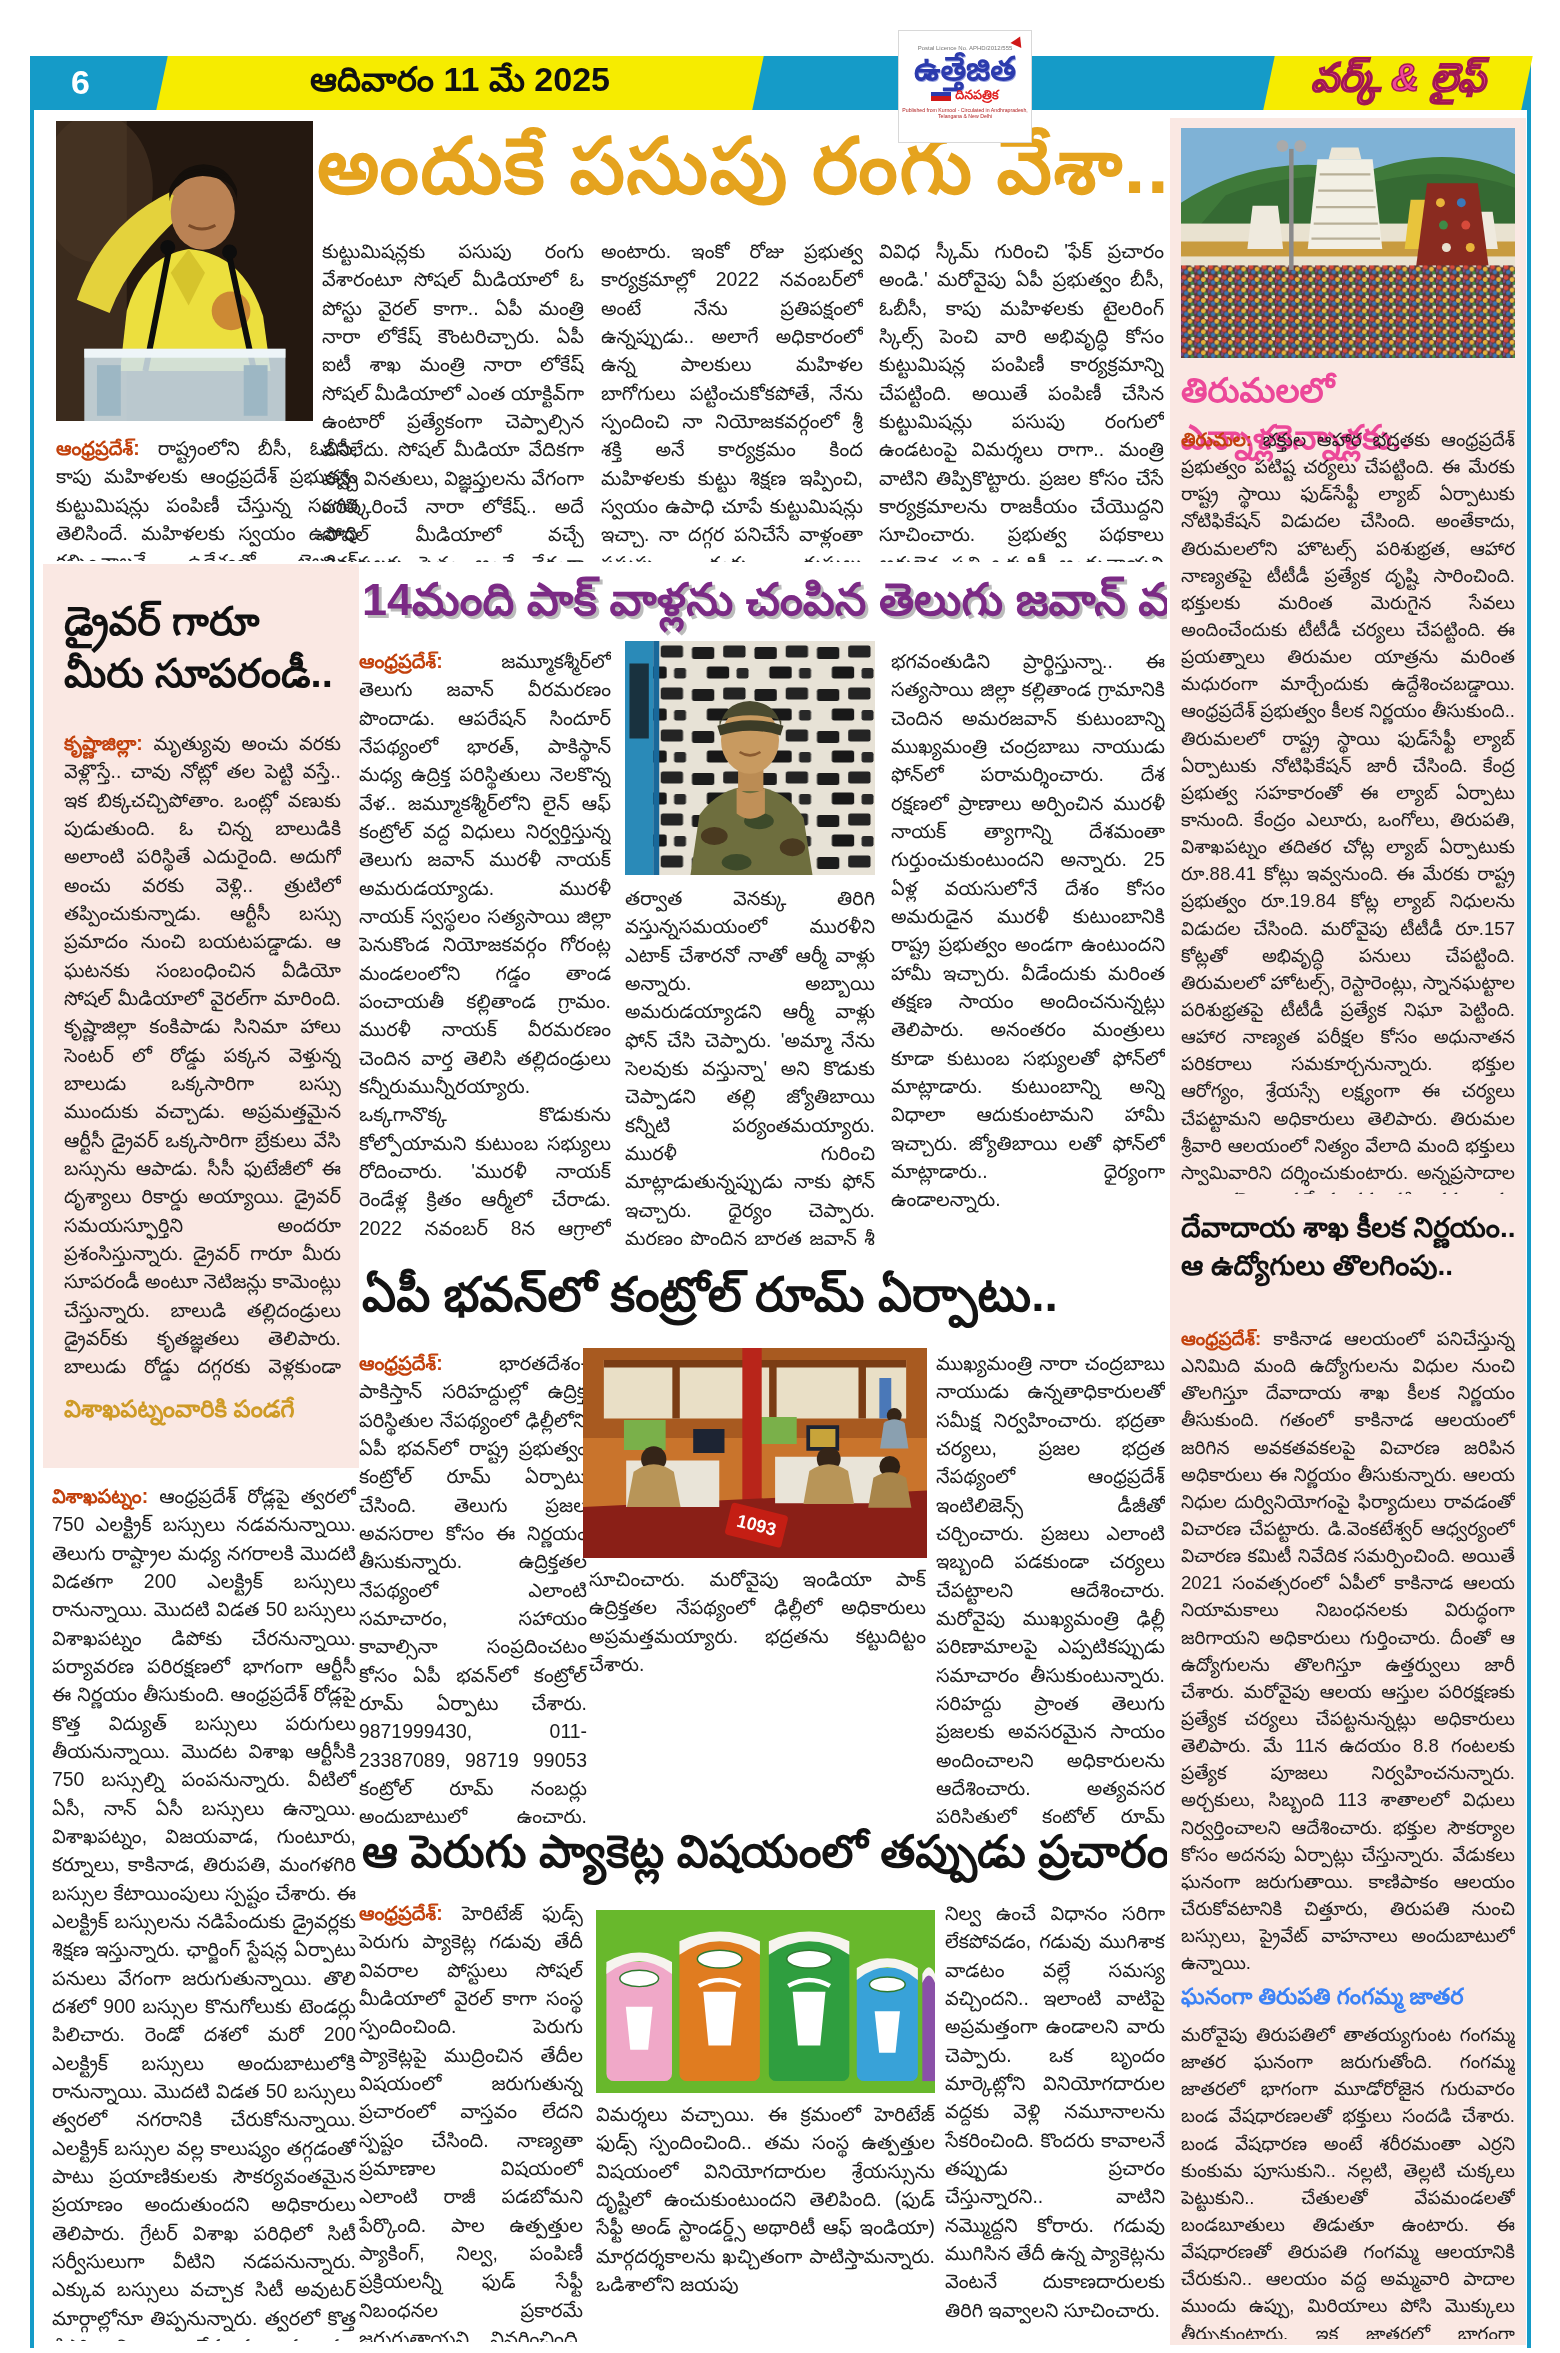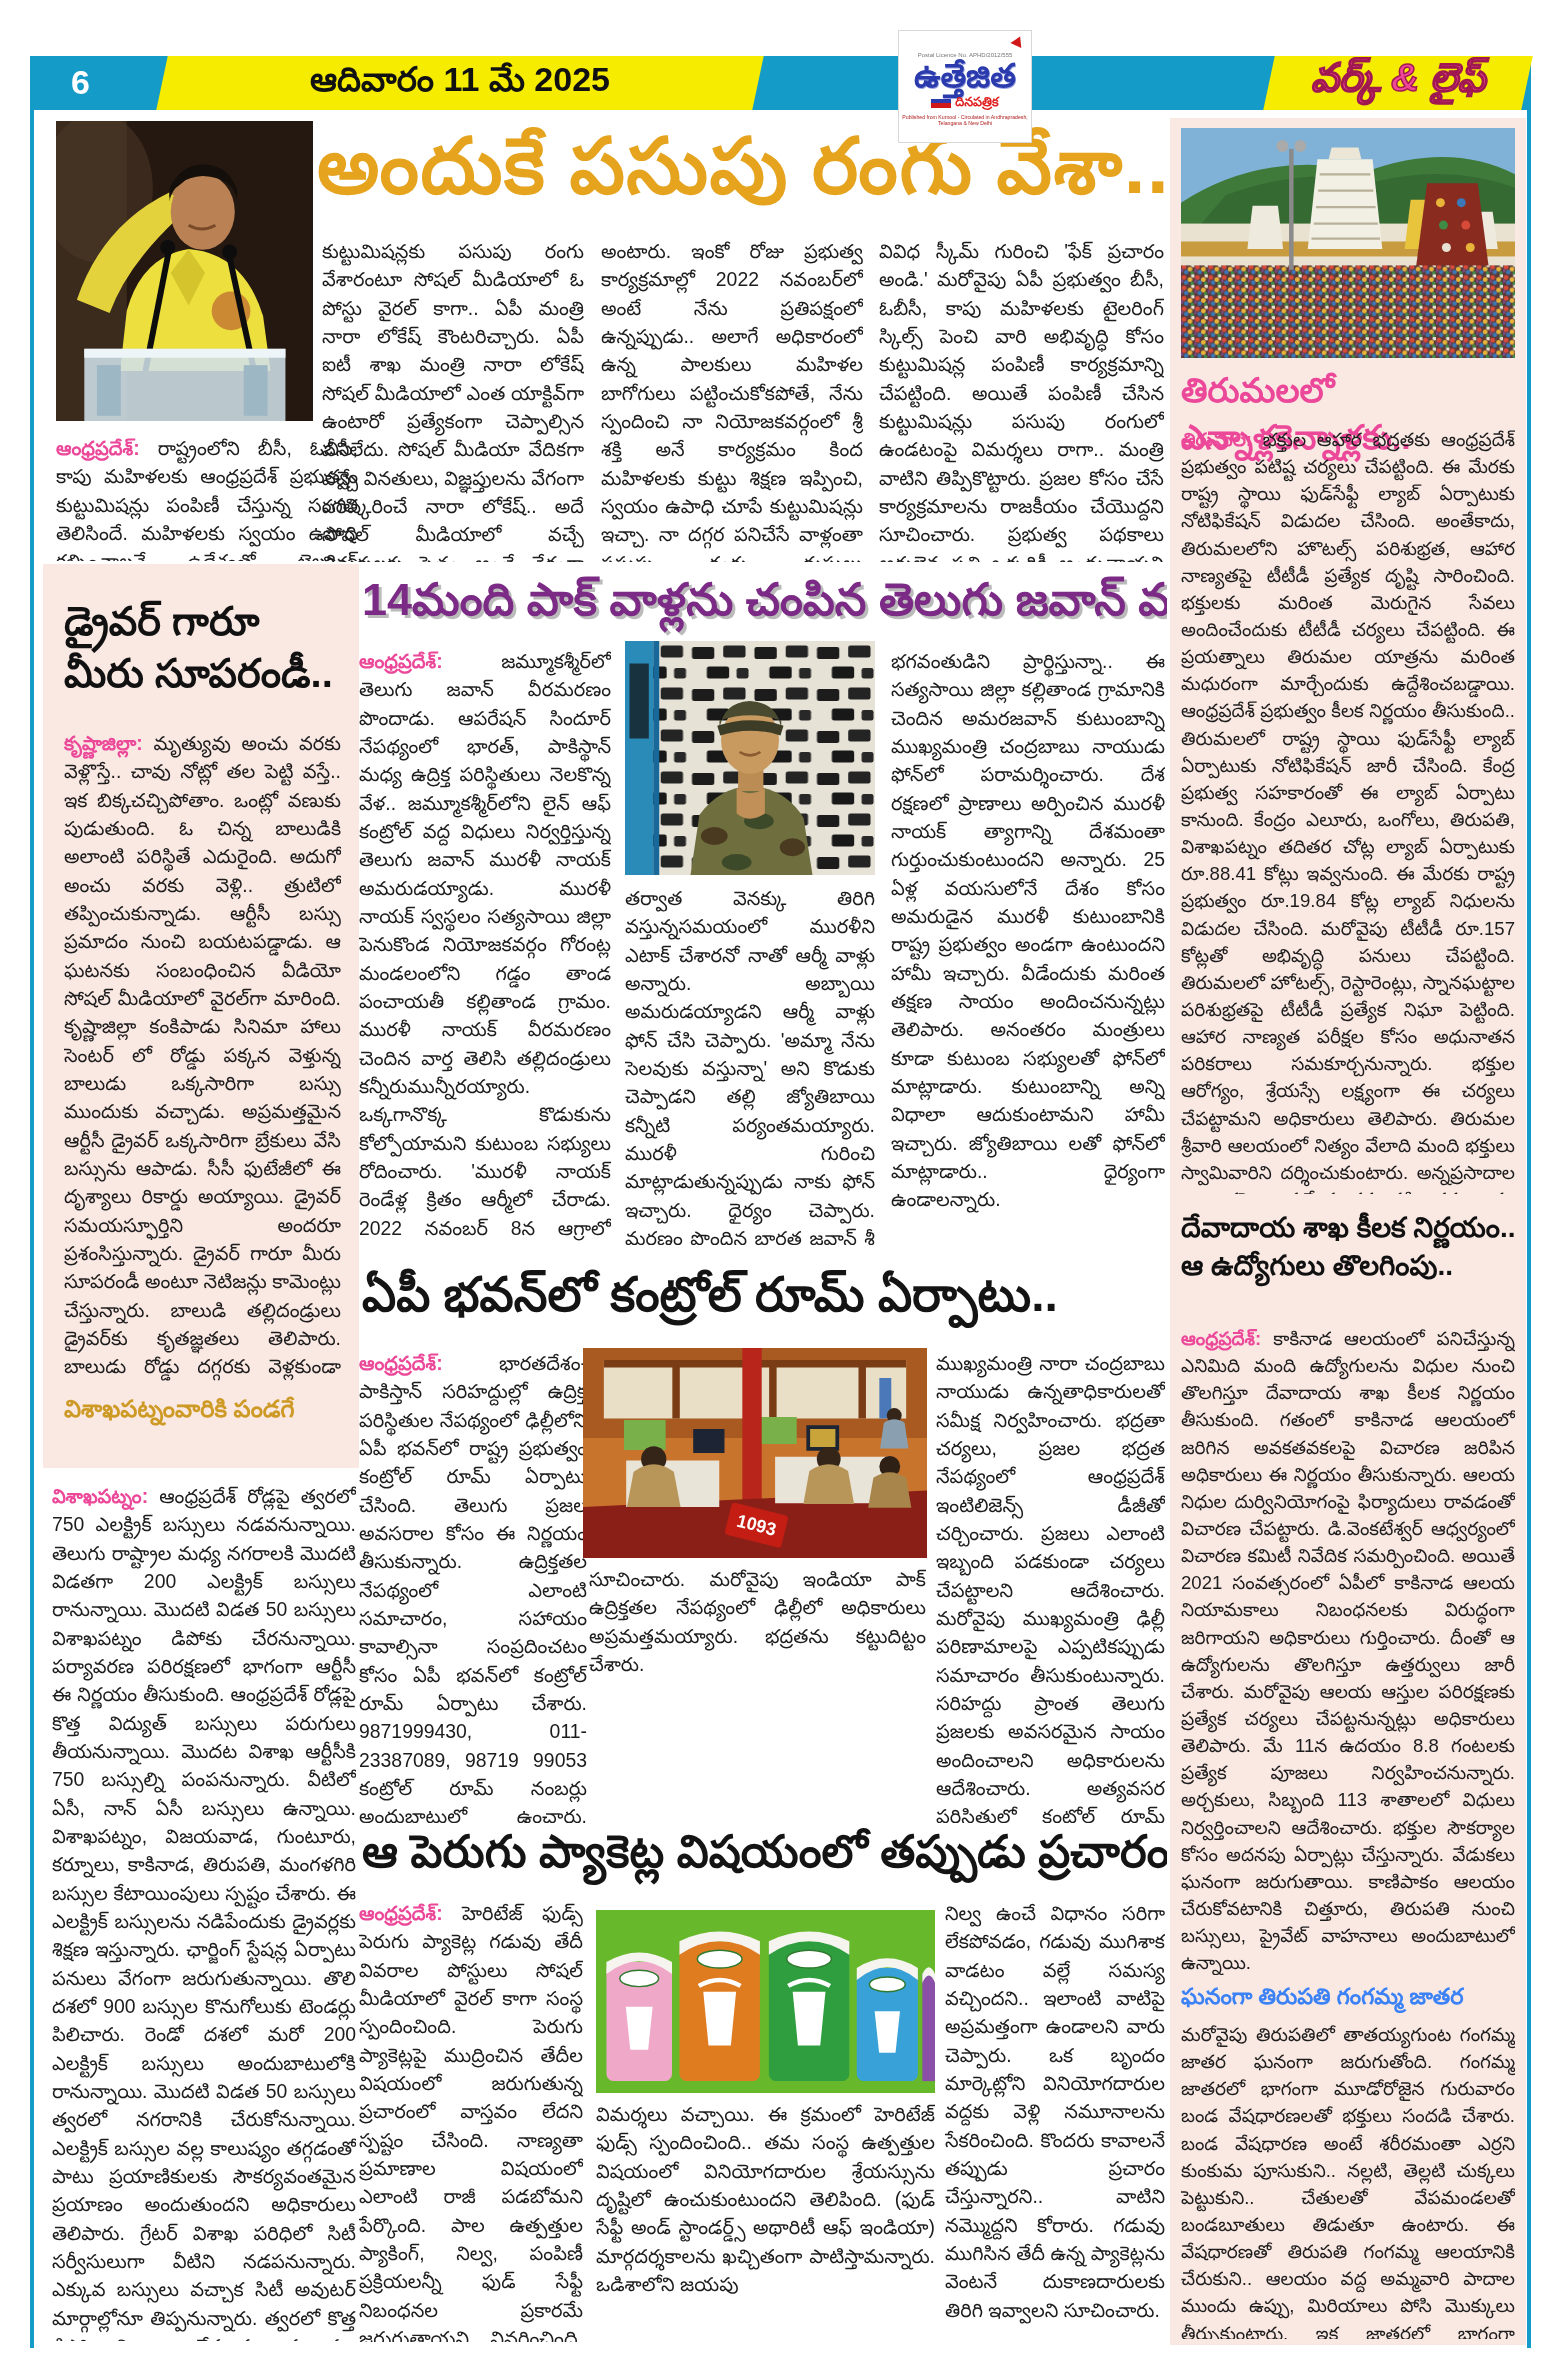--- a/index.html
+++ b/index.html
@@ -11,39 +11,39 @@
   .rule-left{left:30px}
   .rule-right{left:1527px}
 
   
   .top-bar{left:34px;top:56px;width:1494px;height:54px;background:#159bc8}
   .page-num{left:71px;top:63px;font-size:34px;font-weight:bold;color:#ffffff}
   .date-band{left:162px;top:56px;width:596px;height:54px;background:#f6ec00;
              transform:skewX(-12deg);display:flex;align-items:center;justify-content:center}
   .date-band span{transform:skewX(12deg);font-size:34px;font-weight:bold;color:#111}
   .masthead-box{left:898px;top:30px;width:134px;height:113px;background:#ffffff;
-                border:0.7px solid #d8d8d8;text-align:center;padding-top:21px;z-index:3}
+                border:0.7px solid #d8d8d8;text-align:center;padding-top:14px;z-index:3}
   .mh-tiny{font-size:6px;color:#777;line-height:1.1}
   .mh-title{font-size:33px;font-weight:bold;color:#2b3bad;line-height:1.05;
             text-shadow:0.7px 0.7px 0 #9aa4e0}
   .mh-row{display:flex;align-items:center;justify-content:center;gap:4.5px;margin-top:1.5px}
   .mh-flag{width:19.4px;height:9px;background:linear-gradient(#2b3bad,#2b3bad 40%,#d01818 40%);display:inline-block}
   .mh-sub{font-size:12.7px;font-weight:bold;color:#e02020}
   .mh-bird{position:absolute;right:7.5px;top:4.5px;width:0;height:0;
            border-left:6px solid transparent;border-right:6px solid transparent;
            border-bottom:10.4px solid #d01818;transform:rotate(25deg)}
   .mh-bottom{font-size:5.2px;color:#b02020;margin-top:3px;line-height:1.15}
   .section-band{left:1269px;top:56px;width:258px;height:54px;background:#f6ec00;
                 transform:skewX(-12deg);display:flex;align-items:center;justify-content:center}
   .section-band span{transform:skewX(12deg);font-size:39px;font-weight:bold;font-style:italic;
                      color:#f04898;-webkit-text-stroke:1.5px #a01850}
 
   
   .body-text{font-size:19.4px;line-height:1.46;text-align:justify;color:#1c1c1c;overflow:hidden}
-  .dl{color:#ec4899;font-weight:bold}
+  .dl{color:#c2410c;font-weight:bold}
   .pink{background:#fae8e3}
 
   
   .photo-lokesh{left:56px;top:121px;width:257px;height:300px}
   .main-intro{left:56px;top:434px;width:302px;height:127px}
   .left-pink{left:43px;top:564px;width:316px;height:904px}
   .driver-headline{left:64px;top:595px;width:279px;font-size:40px;line-height:1.3;
                    font-weight:bold;color:#111}
   .driver-body{left:64px;top:729px;width:277px;height:654px}
   .vizag-headline{left:64px;top:1395px;width:283px;font-size:24px;font-weight:bold;color:#ce9a26}

